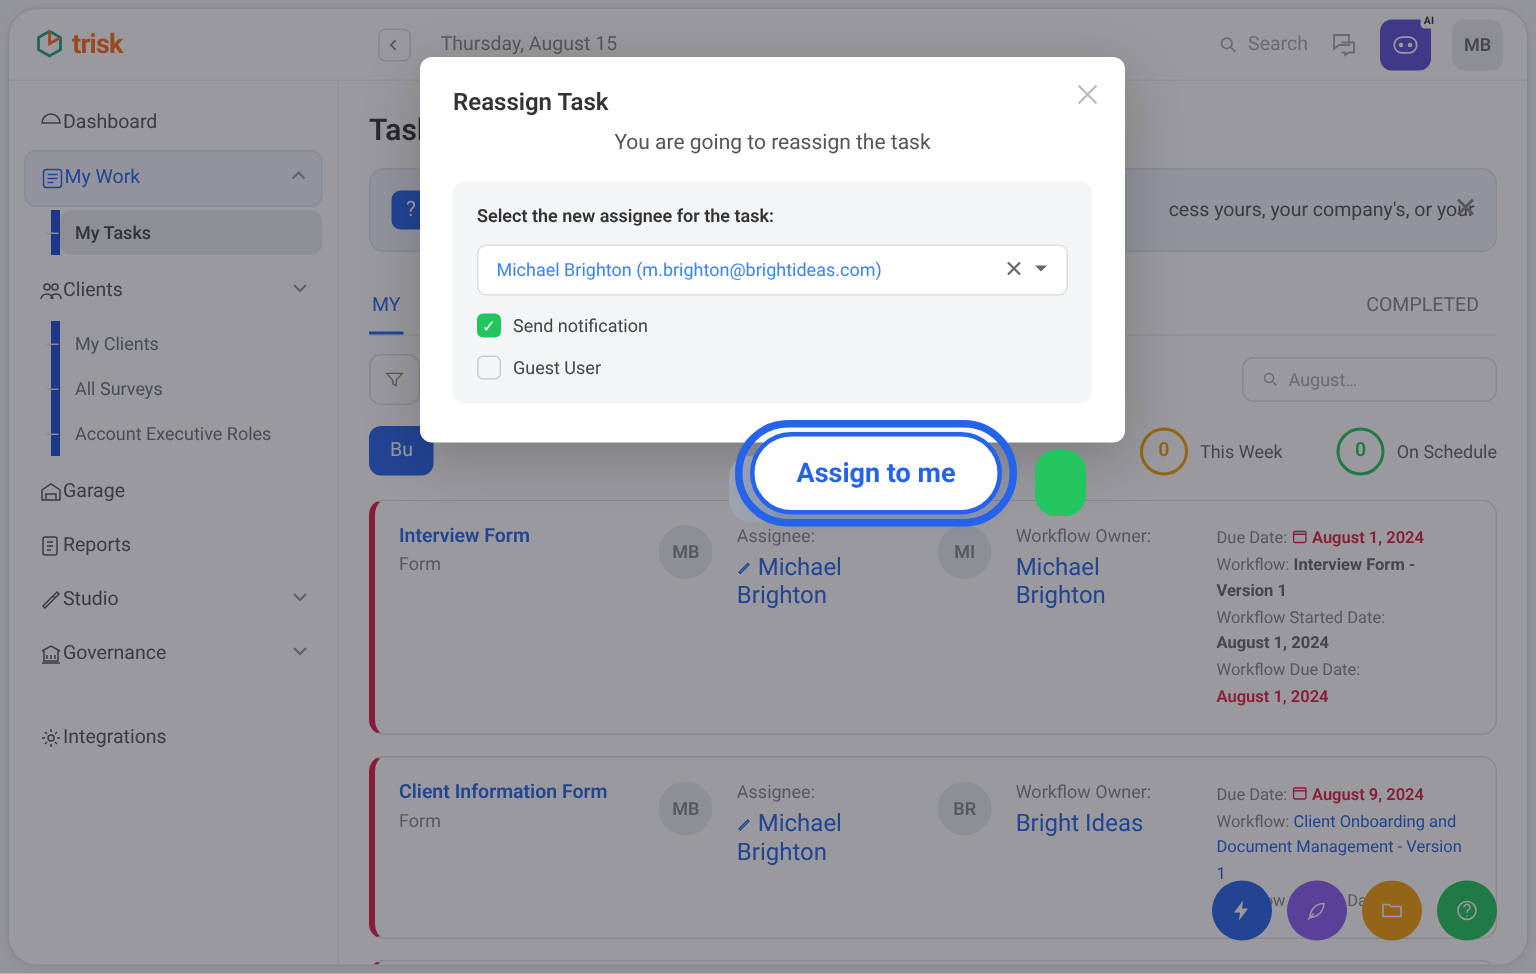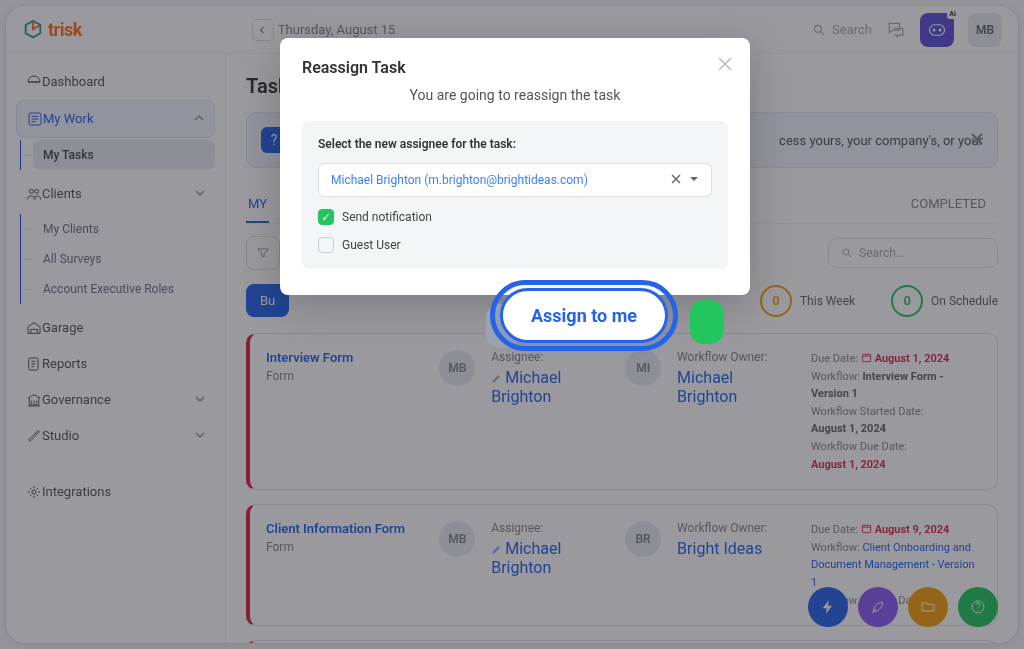--- a/index.html
+++ b/index.html
@@ -3,36 +3,36 @@
 <meta charset="utf-8">
 <style>
 * { box-sizing: border-box; margin: 0; padding: 0; font-family: -apple-system, BlinkMacSystemFont, "Segoe UI", Roboto, sans-serif; }
 body { background: #f5f6f8; width: 1024px; height: 649px; overflow: hidden; position: relative; }
 .app-frame { position: absolute; inset: 5px; background: #fff; border-radius: 20px; overflow: hidden; border: 1px solid #e0e0e0; box-shadow: 0 2px 8px rgba(0,0,0,0.08); }
 .topbar { height: 48px; display: flex; align-items: center; padding: 0 16px; border-bottom: 1px solid #eee; }
 .logo { display: flex; align-items: center; gap: 4px; }
 .logo-hex { width: 22px; height: 22px; position: relative; }
 .logo-hex svg { width: 100%; height: 100%; }
 .logo-text { font-weight: 700; font-size: 18px; color: #ff6b1a; letter-spacing: -0.5px; }
-.date-nav { display: flex; align-items: center; gap: 4px; margin-left: 170px; }
+.date-nav { display: flex; align-items: center; gap: 20px; margin-left: 170px; }
 .date-back { width: 22px; height: 22px; border: 1px solid #ddd; border-radius: 5px; display: flex; align-items: center; justify-content: center; color: #888; font-size: 11px; cursor: pointer; }
 .date-text { color: #888; font-size: 13px; }
 .top-right { margin-left: auto; display: flex; align-items: center; gap: 14px; }
 .search-top { display: flex; align-items: center; gap: 6px; color: #aaa; font-size: 13px; }
 .chat-icon { width: 20px; height: 20px; color: #aaa; }
 .ai-btn { width: 34px; height: 34px; background: #5b4fd6; border-radius: 8px; display: flex; align-items: center; justify-content: center; color: #fff; position: relative; }
 .ai-btn .ai-label { position: absolute; top: -4px; right: -4px; background: #fff; border-radius: 3px; font-size: 7px; padding: 1px 2px; color: #333; font-weight: 700; }
 .user-avatar { width: 34px; height: 34px; background: #e9ecf0; border-radius: 8px; display: flex; align-items: center; justify-content: center; color: #666; font-size: 12px; font-weight: 600; }
 
 .sidebar { position: absolute; left: 0; top: 48px; bottom: 0; width: 220px; padding: 10px 10px; border-right: 1px solid #f0f0f0; overflow-y: auto; }
 .nav-item { display: flex; align-items: flex-start; padding: 10px 10px; border-radius: 8px; color: #555; font-size: 13px; cursor: pointer; }
 .nav-item.active { background: #f0f3fb; color: #2563eb; border: 1px solid #dbe3f5; }
 .nav-item .chev { margin-left: auto; color: #999; }
 .nav-icon { width: 16px; height: 16px; display: inline-flex; align-items: center; justify-content: center; }
-.sub-items { margin-left: 4px; border-left: 1px solid #1d4ed8; padding-left: 12px; margin-top: 2px; margin-bottom: 6px; }
+.sub-items { margin-left: 18px; border-left: 6px solid #1d4ed8; padding-left: 0; margin-top: 2px; margin-bottom: 6px; }
 .sub-item { display: block; padding: 8px 10px; border-radius: 8px; color: #6b7280; font-size: 12px; cursor: pointer; position: relative; }
 .sub-item::before { content: ""; position: absolute; left: -9px; top: 50%; width: 8px; height: 1px; background: #e5e5e5; }
 .sub-item.selected { background: #e9ecf0; color: #444; font-weight: 500; }
 
 .main { position: absolute; left: 220px; right: 0; top: 48px; bottom: 0; padding: 20px; overflow: hidden; }
 .page-title { font-size: 20px; font-weight: 600; color: #333; margin-bottom: 14px; }
 .info-banner { background: #f0f3fb; border: 1px solid #dbe3f5; border-radius: 10px; padding: 14px; display: flex; align-items: center; gap: 10px; color: #555; font-size: 13px; margin-bottom: 18px; position: relative; }
 .info-banner .qmark { width: 26px; height: 26px; background: #2563eb; color: #fff; border-radius: 6px; display: flex; align-items: center; justify-content: center; font-size: 14px; }
 .info-banner .close-info { position: absolute; right: 14px; color: #888; cursor: pointer; }
 
@@ -188,35 +188,35 @@
           <svg width="16" height="16" viewBox="0 0 24 24">
             <rect x="4" y="3" width="14" height="18" rx="2" fill="none" stroke="currentColor" stroke-width="1.5"></rect>
             <path d="M8 8h6M8 12h6M8 16h4" stroke="currentColor" stroke-width="1.5"></path>
           </svg>
         </span>
       <span>Reports</span>
     </div>
     <div class="nav-item">
       <span class="nav-icon">
           <svg width="16" height="16" viewBox="0 0 24 24">
-            <path d="M3 9l9-5 9 5M5 9v10h14V9M3 21h18M8 13v4M12 13v4M16 13v4" fill="none" stroke="currentColor" stroke-width="1.5"></path>
-          </svg>
-        </span>
-      <span>Governance</span>
+            <path d="M4 18L18 4l2 2L6 20z M14 8l2 2" fill="none" stroke="currentColor" stroke-width="1.5"></path>
+          </svg>
+        </span>
+      <span>Studio</span>
       <span class="chev"><svg width="10" height="10" viewBox="0 0 10 10">
             <path d="M1 3l4 4 4-4" fill="none" stroke="currentColor" stroke-width="1.5"></path>
           </svg></span>
     </div>
     <div class="nav-item">
       <span class="nav-icon">
           <svg width="16" height="16" viewBox="0 0 24 24">
-            <path d="M4 18L18 4l2 2L6 20z M14 8l2 2" fill="none" stroke="currentColor" stroke-width="1.5"></path>
-          </svg>
-        </span>
-      <span>Studio</span>
+            <path d="M3 9l9-5 9 5M5 9v10h14V9M3 21h18M8 13v4M12 13v4M16 13v4" fill="none" stroke="currentColor" stroke-width="1.5"></path>
+          </svg>
+        </span>
+      <span>Governance</span>
       <span class="chev"><svg width="10" height="10" viewBox="0 0 10 10">
             <path d="M1 3l4 4 4-4" fill="none" stroke="currentColor" stroke-width="1.5"></path>
           </svg></span>
     </div>
     <div style="height:20px"></div>
     <div class="nav-item">
       <span class="nav-icon">
           <svg width="16" height="16" viewBox="0 0 24 24">
             <circle cx="12" cy="12" r="3" fill="none" stroke="currentColor" stroke-width="1.5"></circle>
             <path d="M12 3v3M12 18v3M3 12h3M18 12h3M6 6l2 2M16 16l2 2M18 6l-2 2M8 16l-2 2" stroke="currentColor" stroke-width="1.5"></path>
@@ -246,21 +246,21 @@
       <div class="filter-btn">
         <svg width="14" height="14" viewBox="0 0 24 24">
             <path d="M3 5h18l-7 8v6l-4-2v-4z" fill="none" stroke="currentColor" stroke-width="1.5"></path>
           </svg>
       </div>
       <div class="task-search">
         <svg width="12" height="12" viewBox="0 0 24 24">
             <circle cx="10" cy="10" r="6" fill="none" stroke="currentColor" stroke-width="2"></circle>
             <path d="M15 15l5 5" stroke="currentColor" stroke-width="2"></path>
           </svg>
-        <span>Search…</span>
+        <span>August…</span>
       </div>
     </div>
 
     <div class="stats-row">
       <button class="bulk-btn">Bu</button>
       <div class="stat">
         <div class="stat-circle" style="border-color:#f59e0b;color:#f59e0b">0</div>
         <span class="stat-label">This Week</span>
       </div>
       <div class="stat">

